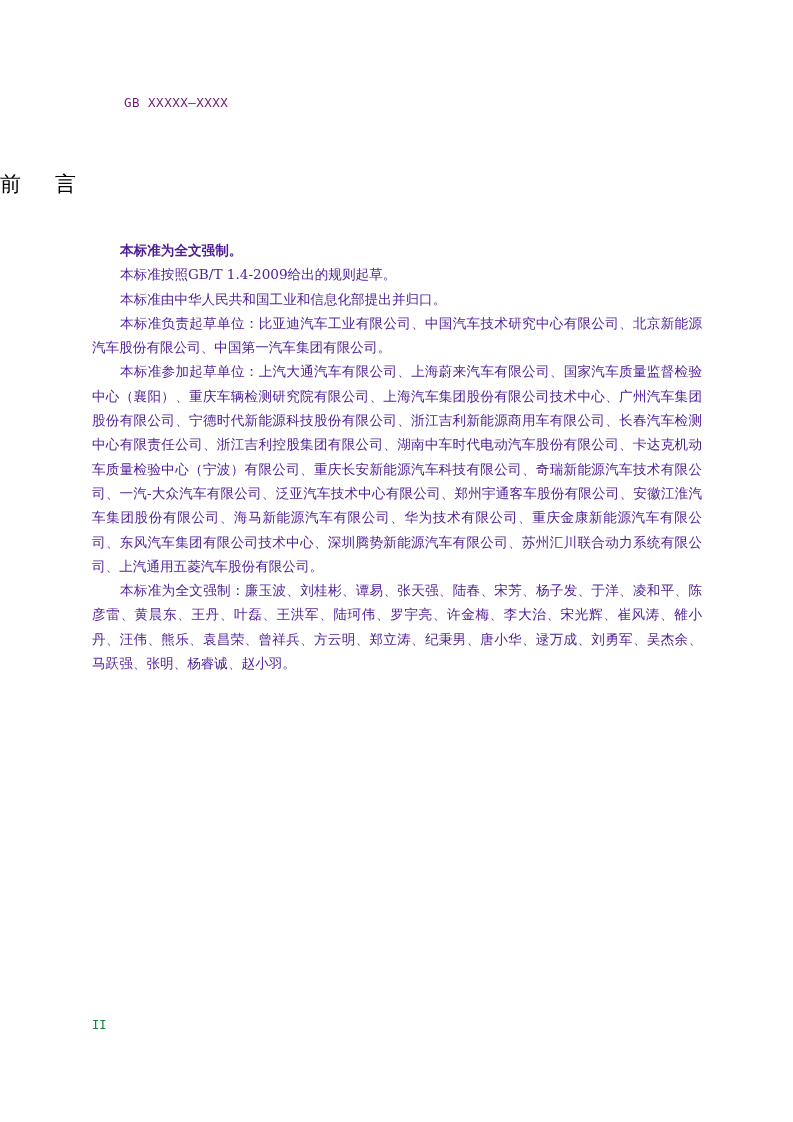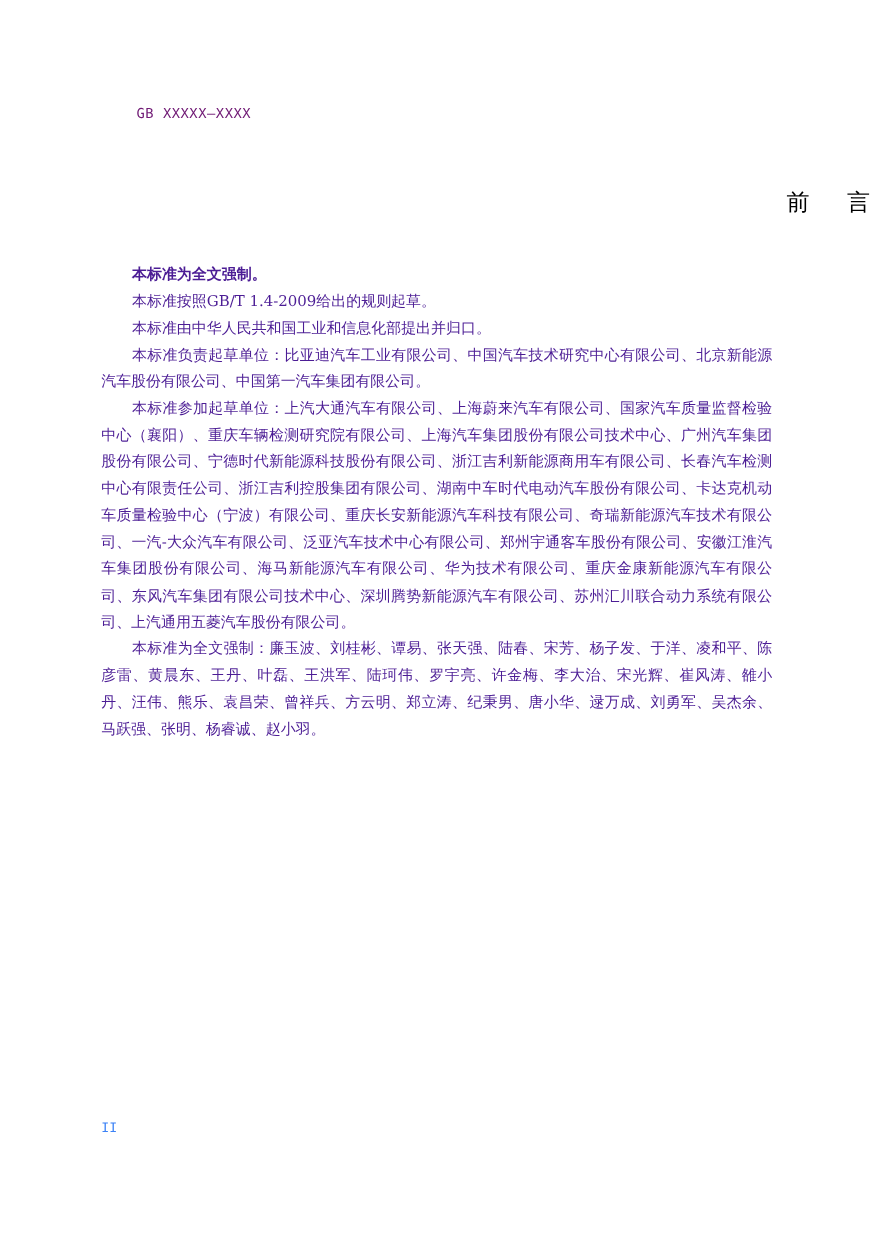--- a/index.html
+++ b/index.html
@@ -28,21 +28,21 @@
     letter-spacing: 0.5px;
     color: #701a75;
     white-space: nowrap;
     margin-left: 32px;
   }
   .title {
     position: absolute;
     left: 0;
     right: 0;
     top: 170px;
-    text-align: right;
+    text-align: left;
     font-family: "DejaVu Serif", "Liberation Serif", serif;
     font-size: 21px;
     font-weight: normal;
     letter-spacing: 2px;
     color: #000;
   }
   .title .gap {
     display: inline-block;
     width: 32px;
   }
@@ -63,21 +63,21 @@
   }
   .content p.bold {
     font-weight: bold;
   }
   .footer-page {
     position: absolute;
     left: 92px;
     top: 1018px;
     font-family: "DejaVu Sans Mono", "Liberation Mono", monospace;
     font-size: 12px;
-    color: #3b82f6;
+    color: #15803d;
   }
 </style>
 </head>
 <body>
 
 <div class="page">
 
   <div class="header">GB XXXXX—XXXX</div>
 
   <div class="title">

